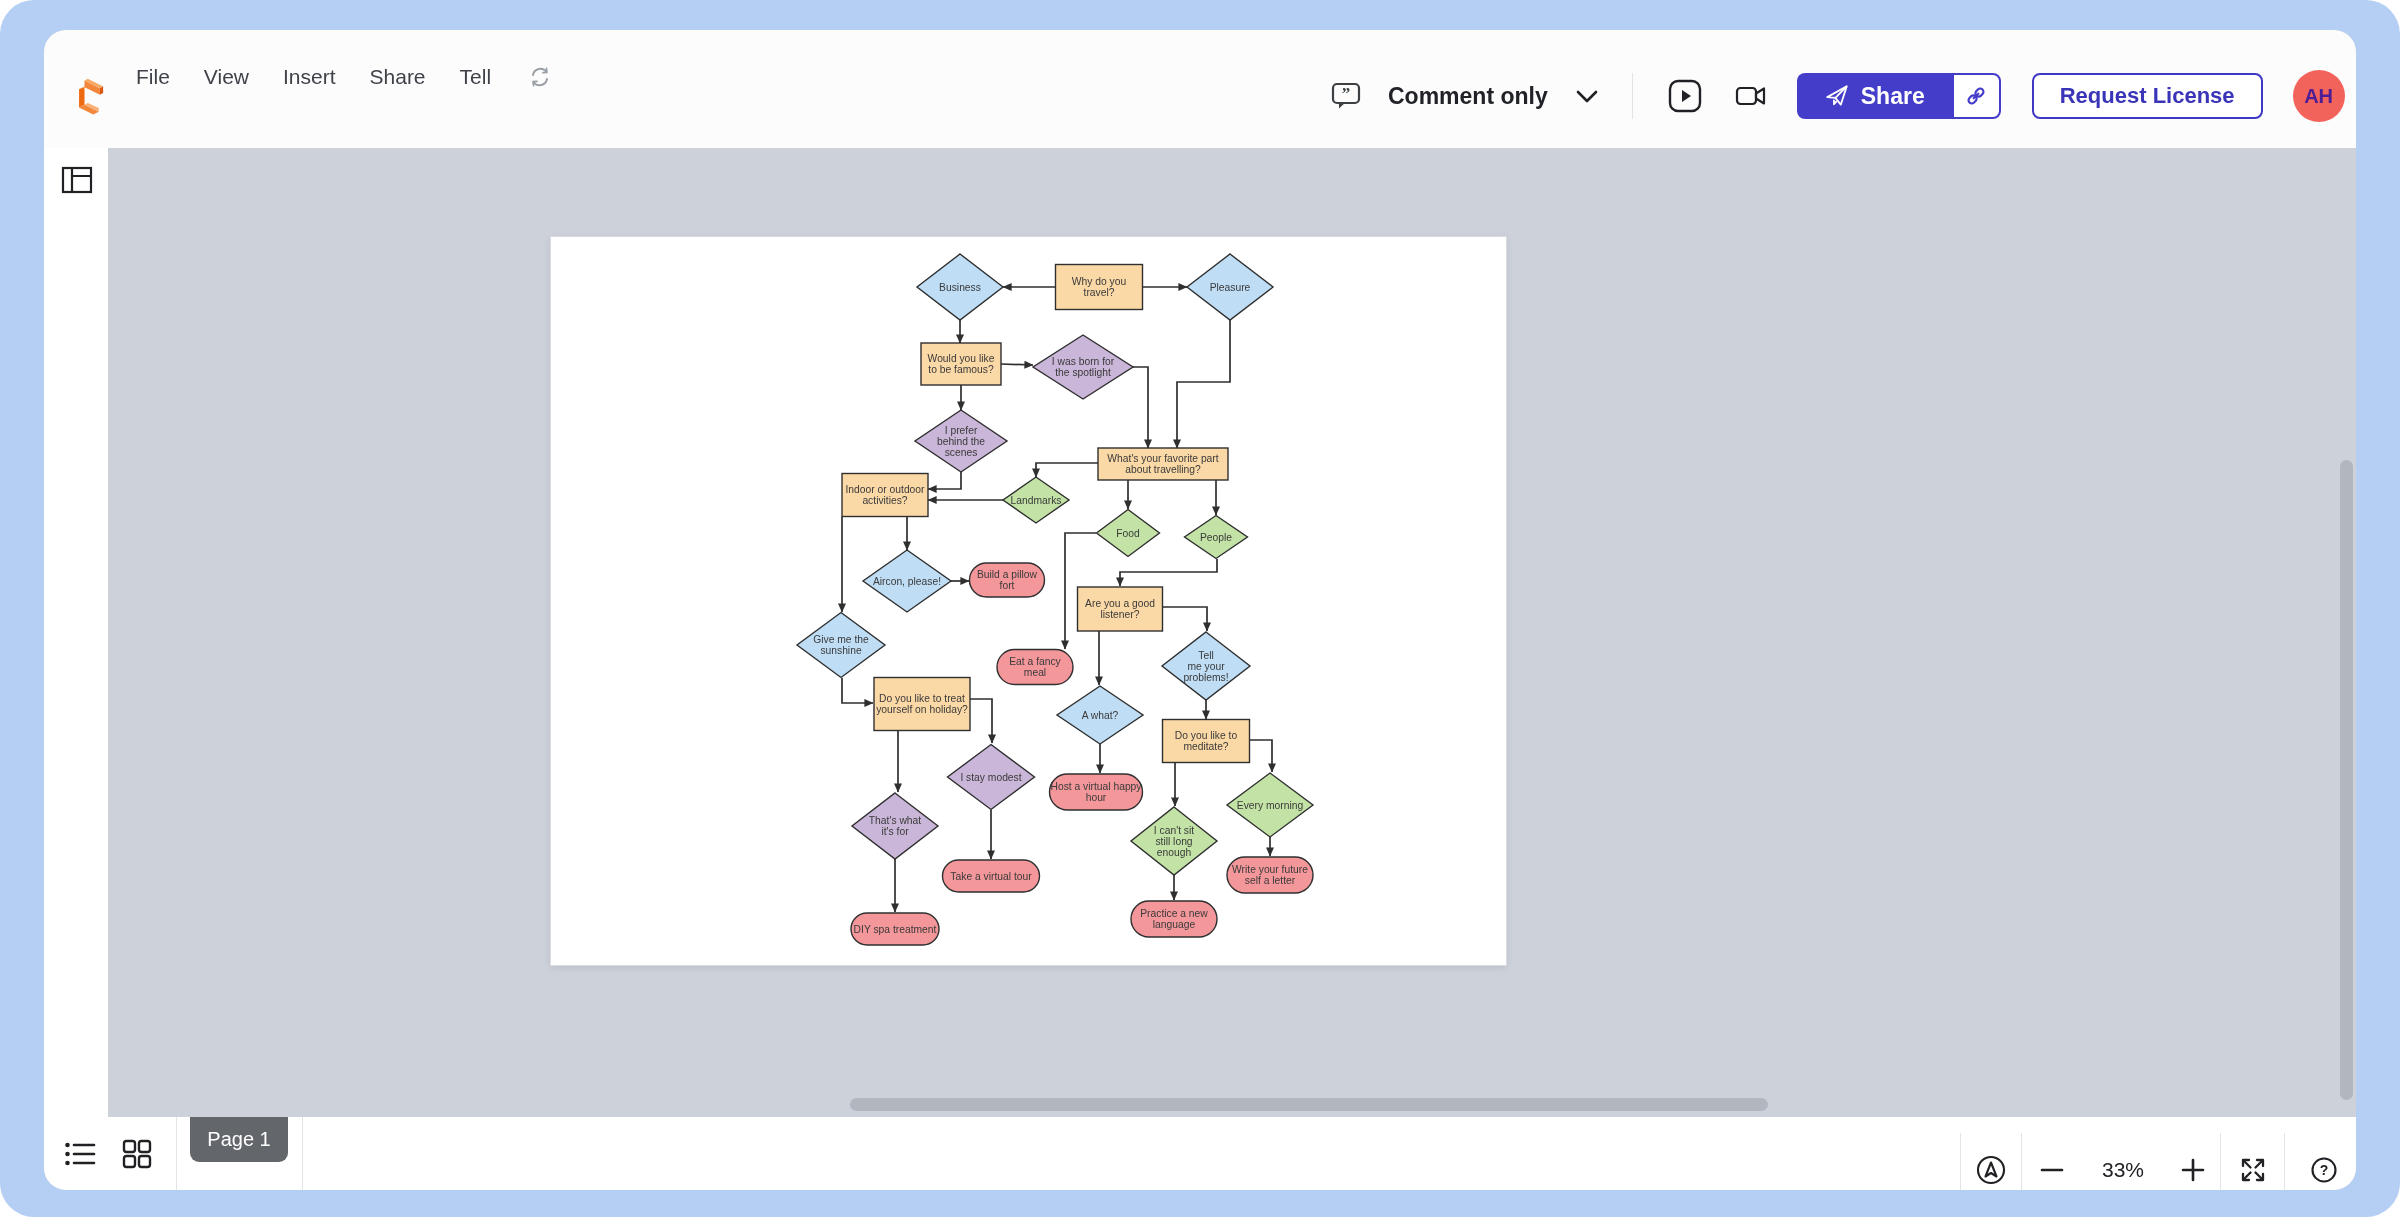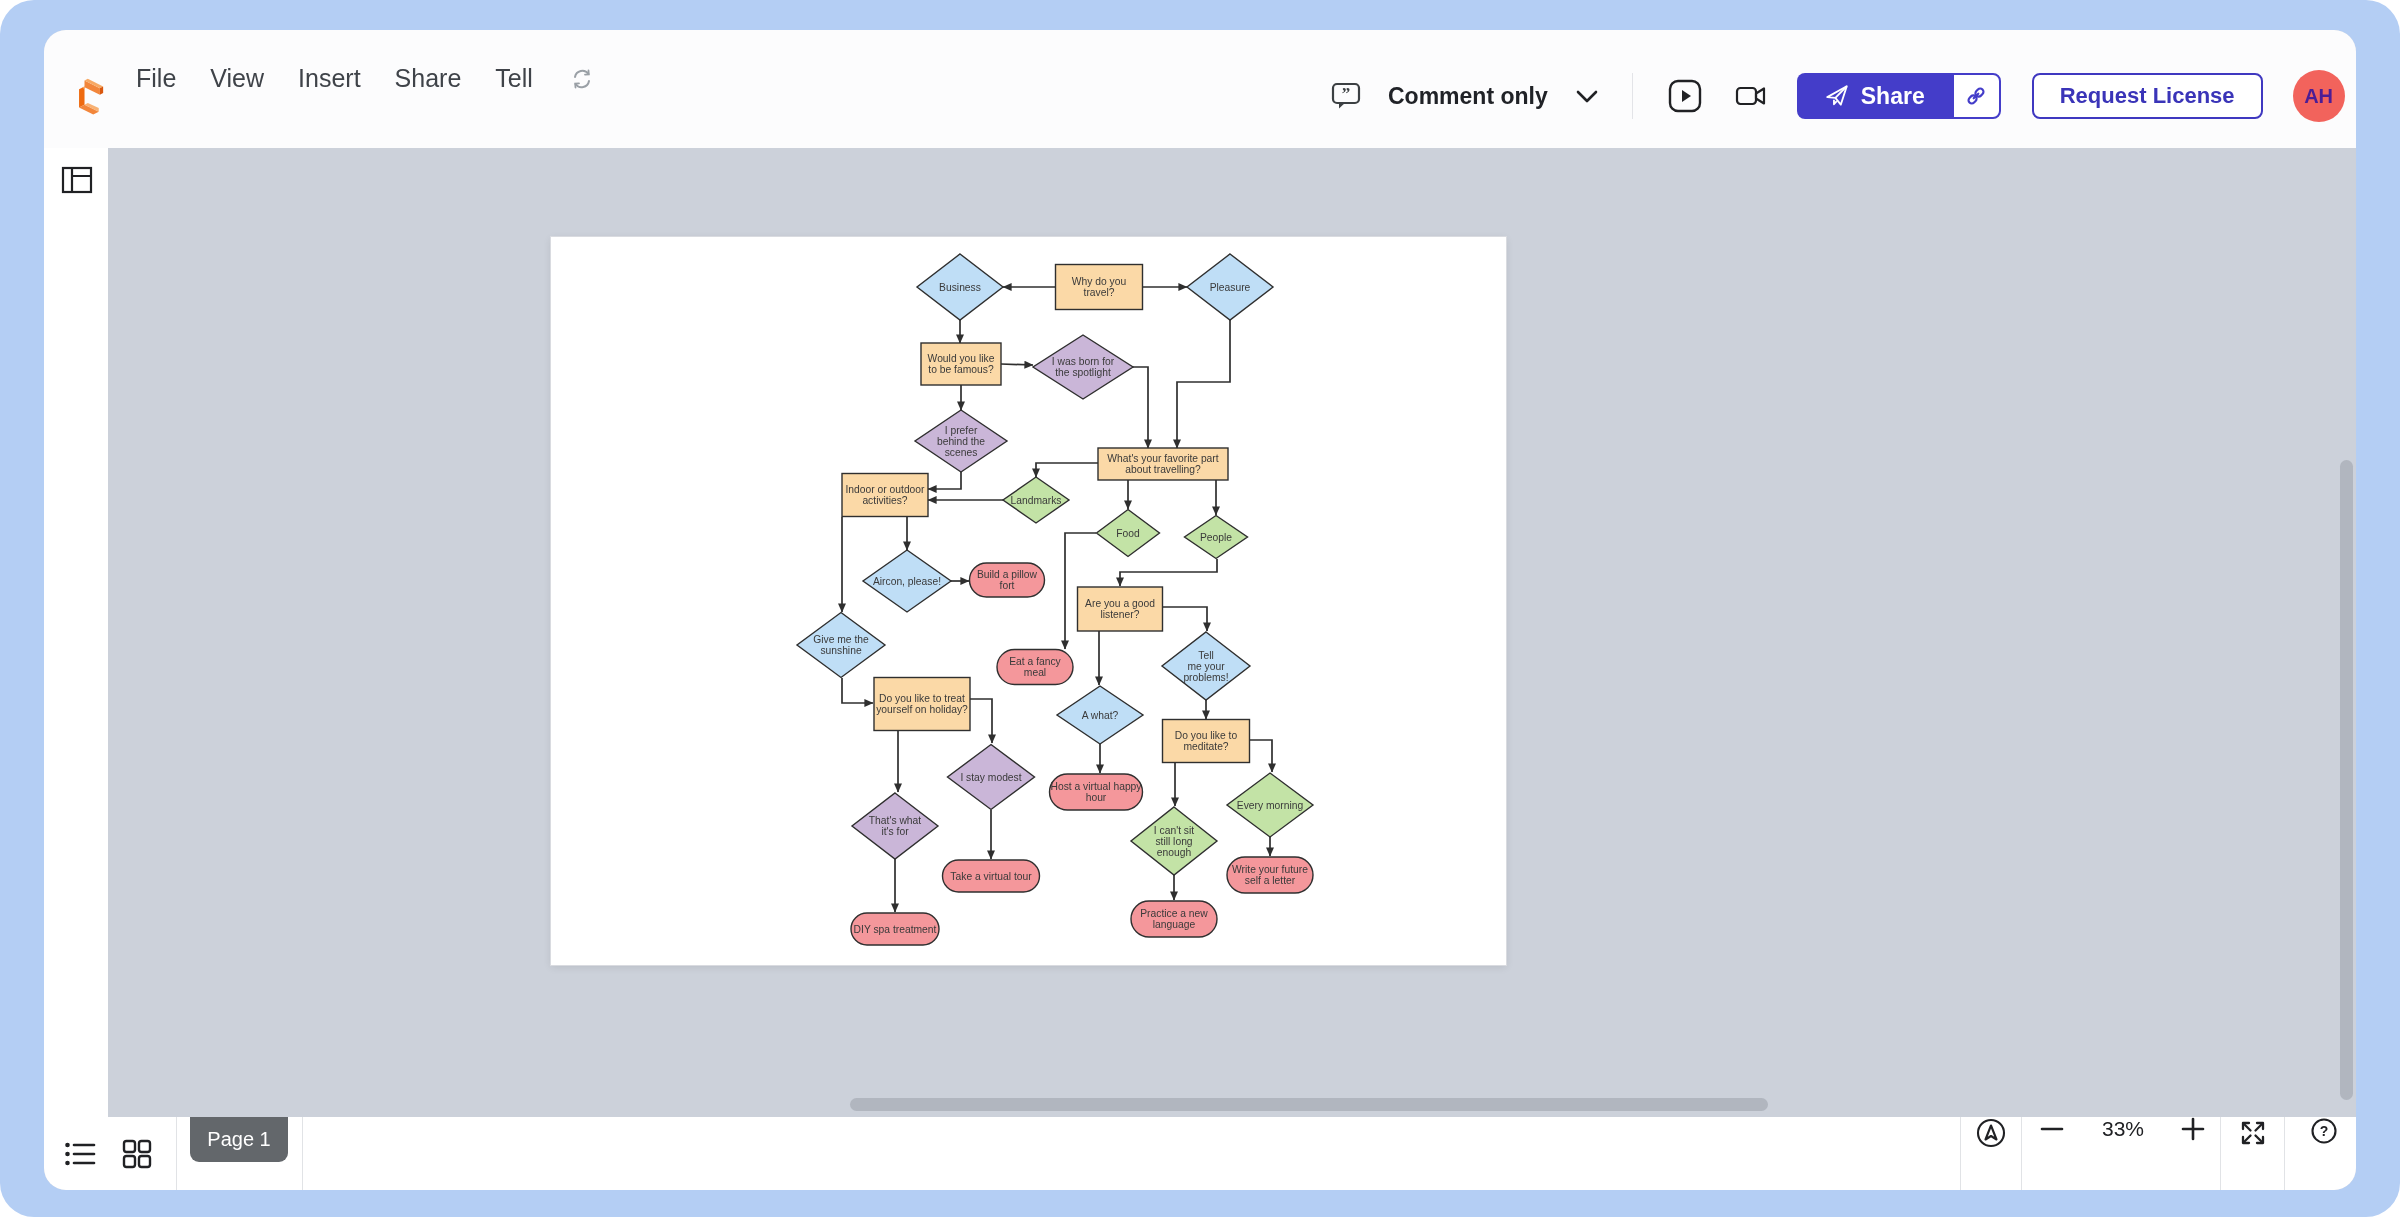--- a/index.html
+++ b/index.html
@@ -12,21 +12,21 @@
     position:absolute;left:44px;top:30px;width:2312px;height:1160px;
     border-radius:22px;overflow:hidden;background:#ccd1da;
     display:flex;flex-direction:column;
   }
   
   .topbar{height:118px;background:#fcfcfd;position:relative;flex:0 0 auto;}
   .logo{position:absolute;left:26px;top:44px;width:40px;height:46px;}
   .title-block{position:absolute;left:92px;top:20px;}
   .doc-title{font-size:28px;font-weight:bold;color:#25282e;letter-spacing:-0.3px;}
   .menubar{display:flex;align-items:center;gap:34px;margin-top:14px;}
-  .menu-item{font-size:25px;color:#3f4349;cursor:default;}
+  .menu-item{font-size:21px;color:#3f4349;cursor:default;}
   .sync-icon{width:26px;height:26px;margin-left:2px;}
   .top-right{position:absolute;left:1286px;top:40px;height:52px;display:flex;align-items:center;}
   .mode-group{display:flex;align-items:center;}
   .mode-label{font-size:23px;font-weight:bold;color:#202227;margin-left:26px;}
   .chev{width:26px;height:26px;margin-left:26px;}
   .hdr-div{width:1px;height:46px;background:#e3e4e8;margin-left:32px;}
   .play-btn{margin-left:34px;width:36px;height:36px;background:none;border:none;padding:0;cursor:pointer;}
   .cam-btn{margin-left:32px;width:32px;height:32px;background:none;border:none;padding:0;cursor:pointer;}
   .share-group{display:flex;margin-left:30px;height:46px;}
   .share-main{
@@ -57,21 +57,21 @@
   }
   .page svg{position:absolute;inset:0;width:100%;height:100%;}
   .edge{fill:none;stroke:#2f2f2f;stroke-width:1.7px;}
   .node-shape{stroke:#2f2f2f;stroke-width:1.4px;}
   .node-label{font-family:"Liberation Sans",sans-serif;font-size:10.3px;fill:#3a3a3a;text-anchor:middle;}
   .vscrollbar{position:absolute;right:3px;top:312px;width:13px;height:640px;border-radius:7px;background:#b1b6bf;}
   .hscrollbar{position:absolute;left:742px;bottom:6px;width:918px;height:13px;border-radius:7px;background:#b1b6bf;}
   
   .bottombar{height:73px;background:#ffffff;position:relative;flex:0 0 auto;padding-left:32px;}
   .foot-left{position:absolute;left:0;top:0;height:100%;display:flex;align-items:center;}
-  .foot-right{position:absolute;right:0;top:0;height:100%;display:flex;}
+  .foot-right{position:absolute;right:0;top:16px;height:100%;display:flex;align-items:center;}
   .foot-div{width:1px;height:100%;background:#e1e3e6;}
   .ic-btn{background:none;border:none;padding:0;cursor:pointer;display:flex;align-items:center;justify-content:center;}
   .list-btn{margin-left:19px;width:34px;height:34px;}
   .grid-btn{margin-left:24px;width:32px;height:32px;}
   .fl-div1{margin-left:23px;}
   .page-tab{
     margin-left:13px;align-self:flex-start;width:98px;height:45px;background:#63676b;color:#fff;
     font-size:20px;border-radius:0 0 9px 9px;display:flex;align-items:center;justify-content:center;cursor:pointer;
   }
   .fl-div2{margin-left:14px;}

